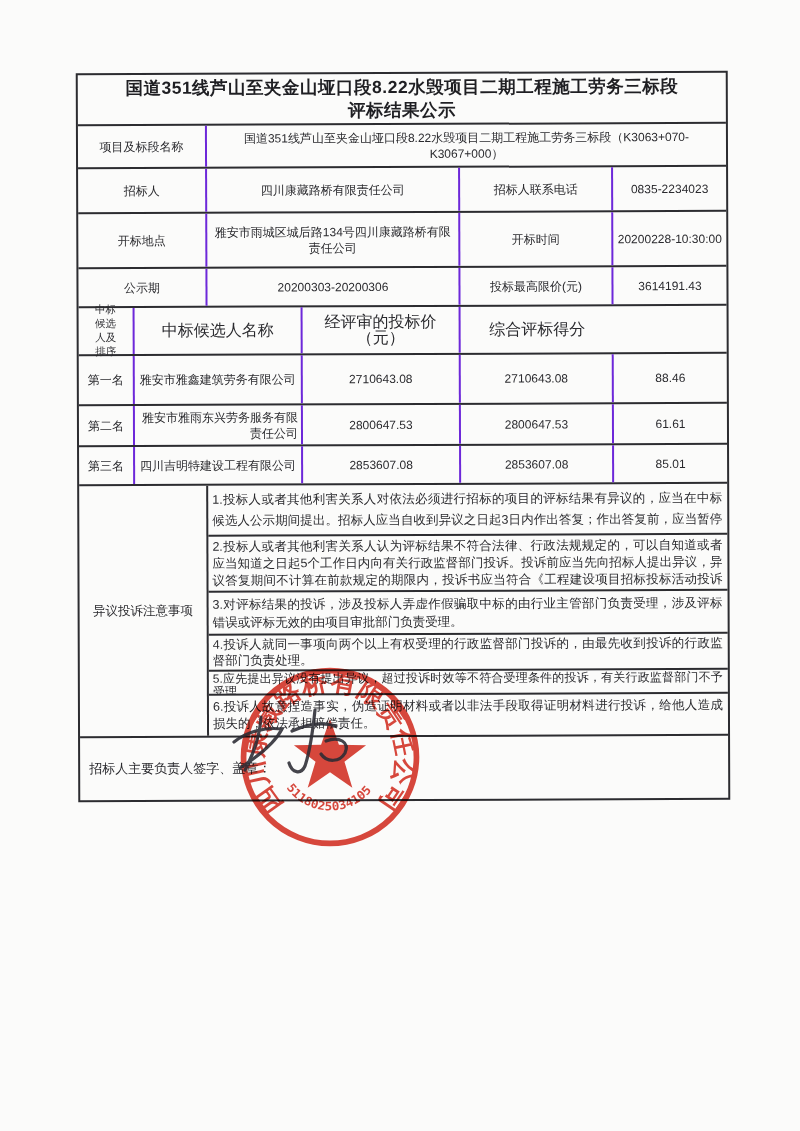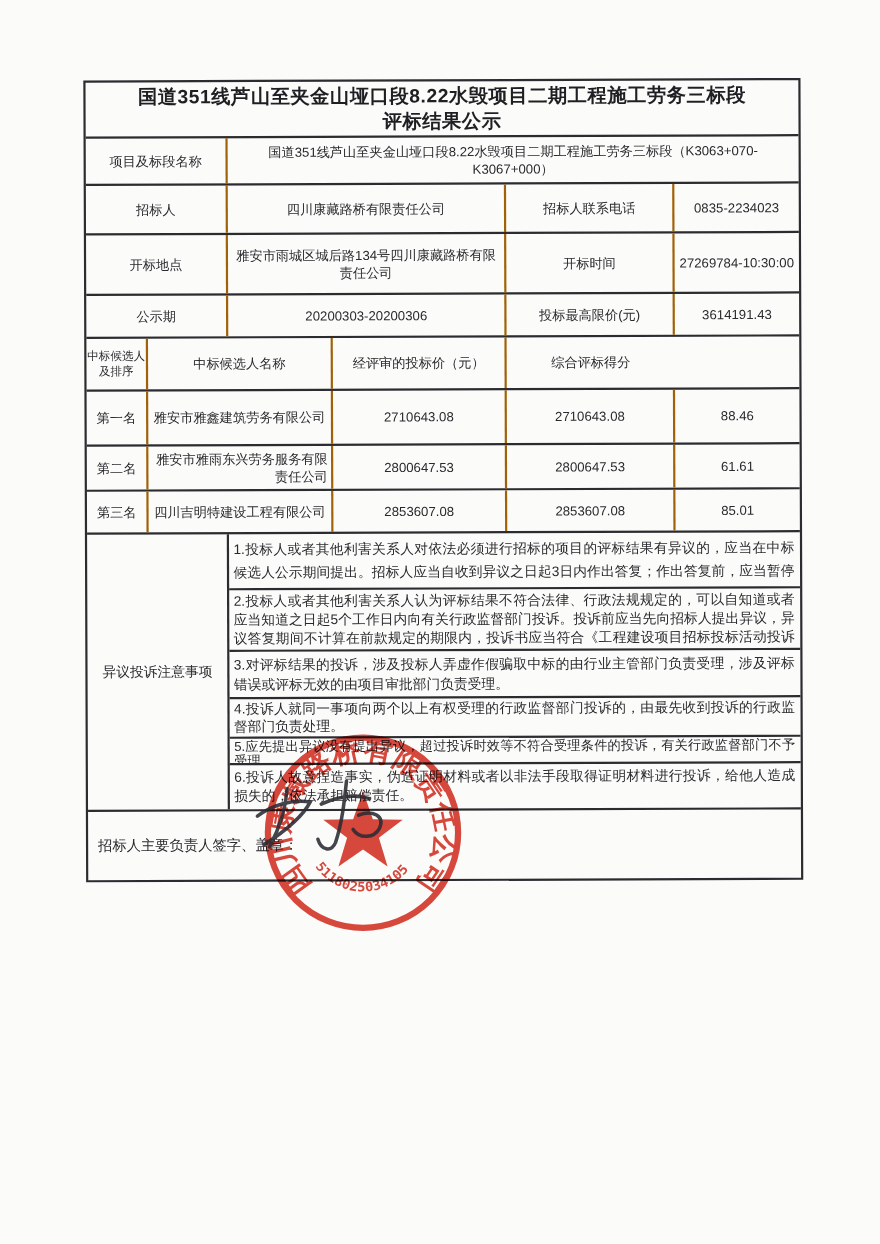--- a/index.html
+++ b/index.html
@@ -24,31 +24,31 @@
   
   .title-row { height:51px; display:flex; flex-direction:column; align-items:center; justify-content:center; }
   .title-row div { font-weight:bold; font-size:17.5px; line-height:23px; letter-spacing:0.5px; color:#1f1f23; }
 
   
   .grid { display:grid; }
   .cols-a { grid-template-columns:129px 519px; }
   .cols-b { grid-template-columns:129px 253px 153px 113px; }
   .cols-c { grid-template-columns:56px 168px 158px 153px 113px; }
   .cell {
-    border-right:2px solid #a16207;
+    border-right:2px solid #6d28d9;
     display:flex; align-items:center; justify-content:center;
     text-align:center; font-size:12px; line-height:16px; padding:1px 3px;
     color:#2a2a2e;
   }
   .cell:last-child { border-right:none; }
   .cell.left { justify-content:flex-start; text-align:right; padding-left:5px; }
   .h-41 { height:41px; } .h-43 { height:43px; } .h-53 { height:53px; }
   .h-37 { height:37px; } .h-46 { height:46px; } .h-40 { height:48px; } .h-39 { height:39px; }
-  .hdr .cell { font-size:12px; }
-  .hdr .cell.rank-h { font-size:10.5px; line-height:14px; padding:0; }
+  .hdr .cell { font-size:16px; }
+  .hdr .cell.rank-h { font-size:10.5px; line-height:14px; padding:16px;font-family:Liberation Mono, monospace; }
 
   
   .notes-section { display:flex; }
   .notes-label {
     width:129px; border-right:2px solid #2c2c30;
     display:flex; align-items:center; justify-content:center;
     font-size:12.5px; color:#2a2a2e;
   }
   .notes-body { width:519px; display:flex; flex-direction:column; }
   .note { border-bottom:2px solid #2c2c30; font-size:12.5px; color:#2a2a2e;
@@ -90,21 +90,21 @@
       <div class="cell h-43">招标人</div>
       <div class="cell h-43">四川康藏路桥有限责任公司</div>
       <div class="cell h-43">招标人联系电话</div>
       <div class="cell h-43">0835-2234023</div>
     </div>
 
     <div class="row grid cols-b">
       <div class="cell h-53">开标地点</div>
       <div class="cell h-53">雅安市雨城区城后路134号四川康藏路桥有限责任公司</div>
       <div class="cell h-53">开标时间</div>
-      <div class="cell h-53">27269784-10:30:00</div>
+      <div class="cell h-53">20200228-10:30:00</div>
     </div>
 
     <div class="row grid cols-b">
       <div class="cell h-37">公示期</div>
       <div class="cell h-37">20200303-20200306</div>
       <div class="cell h-37">投标最高限价(元)</div>
       <div class="cell h-37">3614191.43</div>
     </div>
 
     <div class="row grid cols-c hdr">

